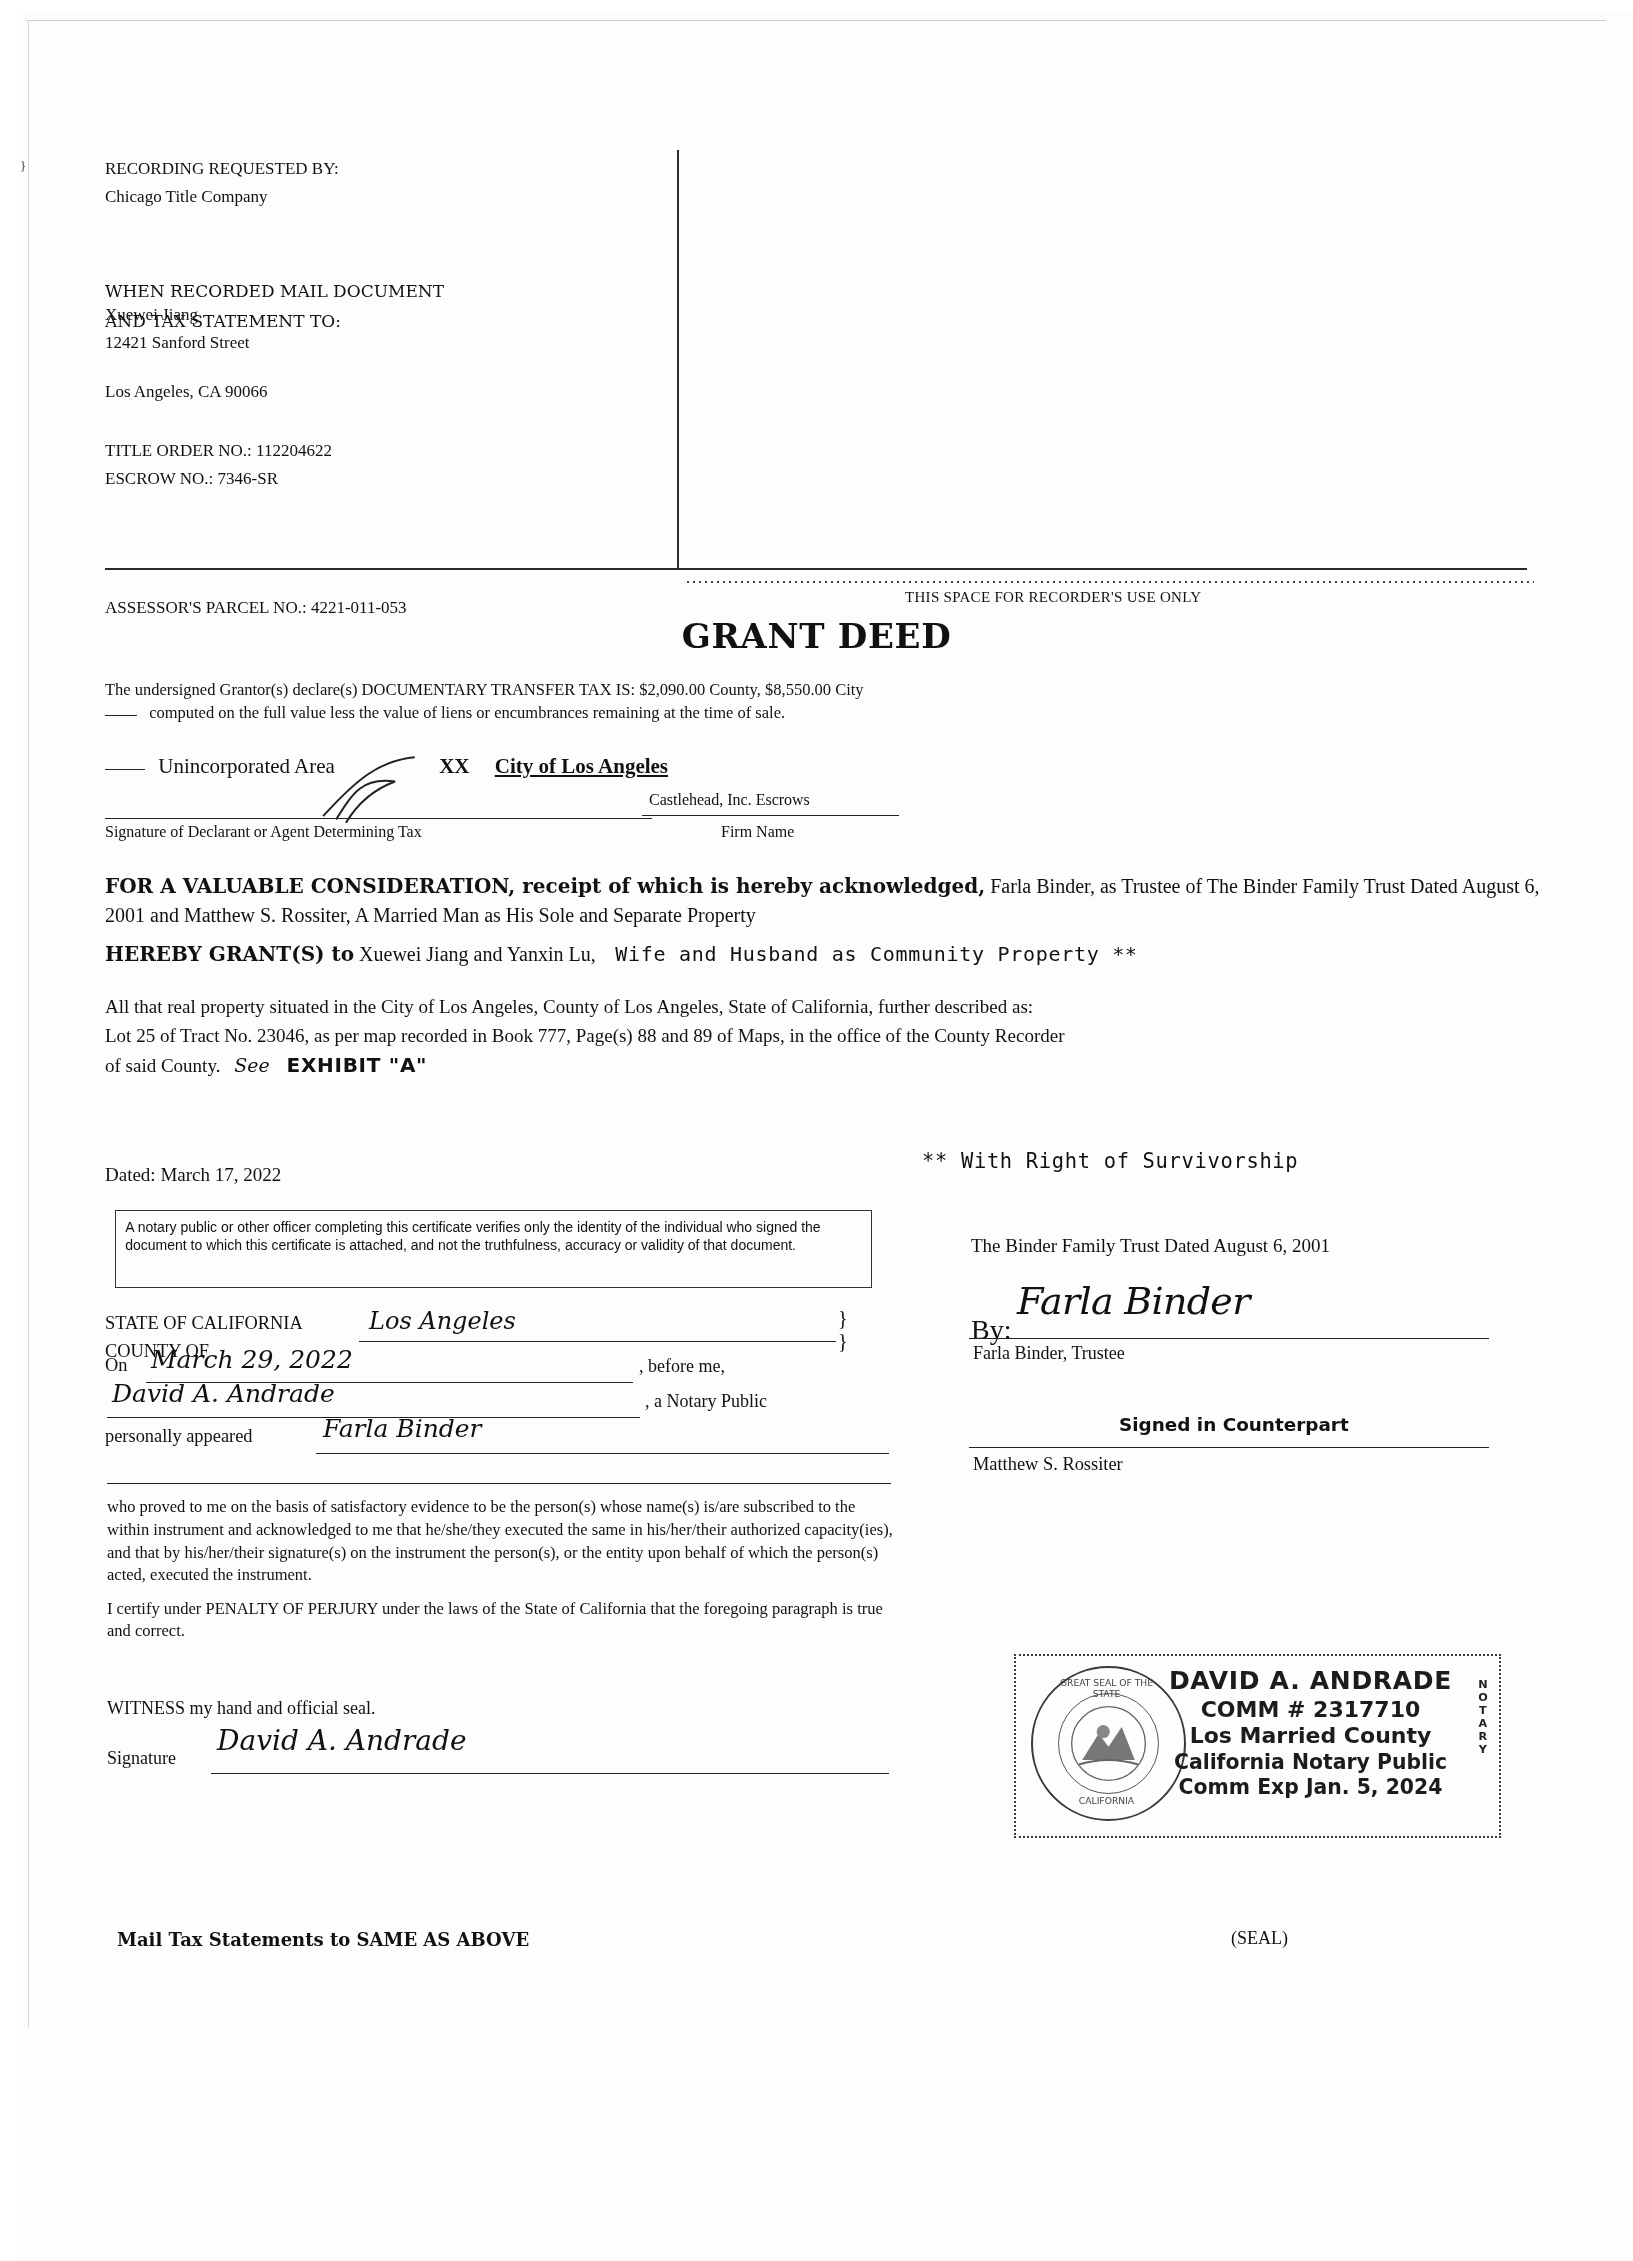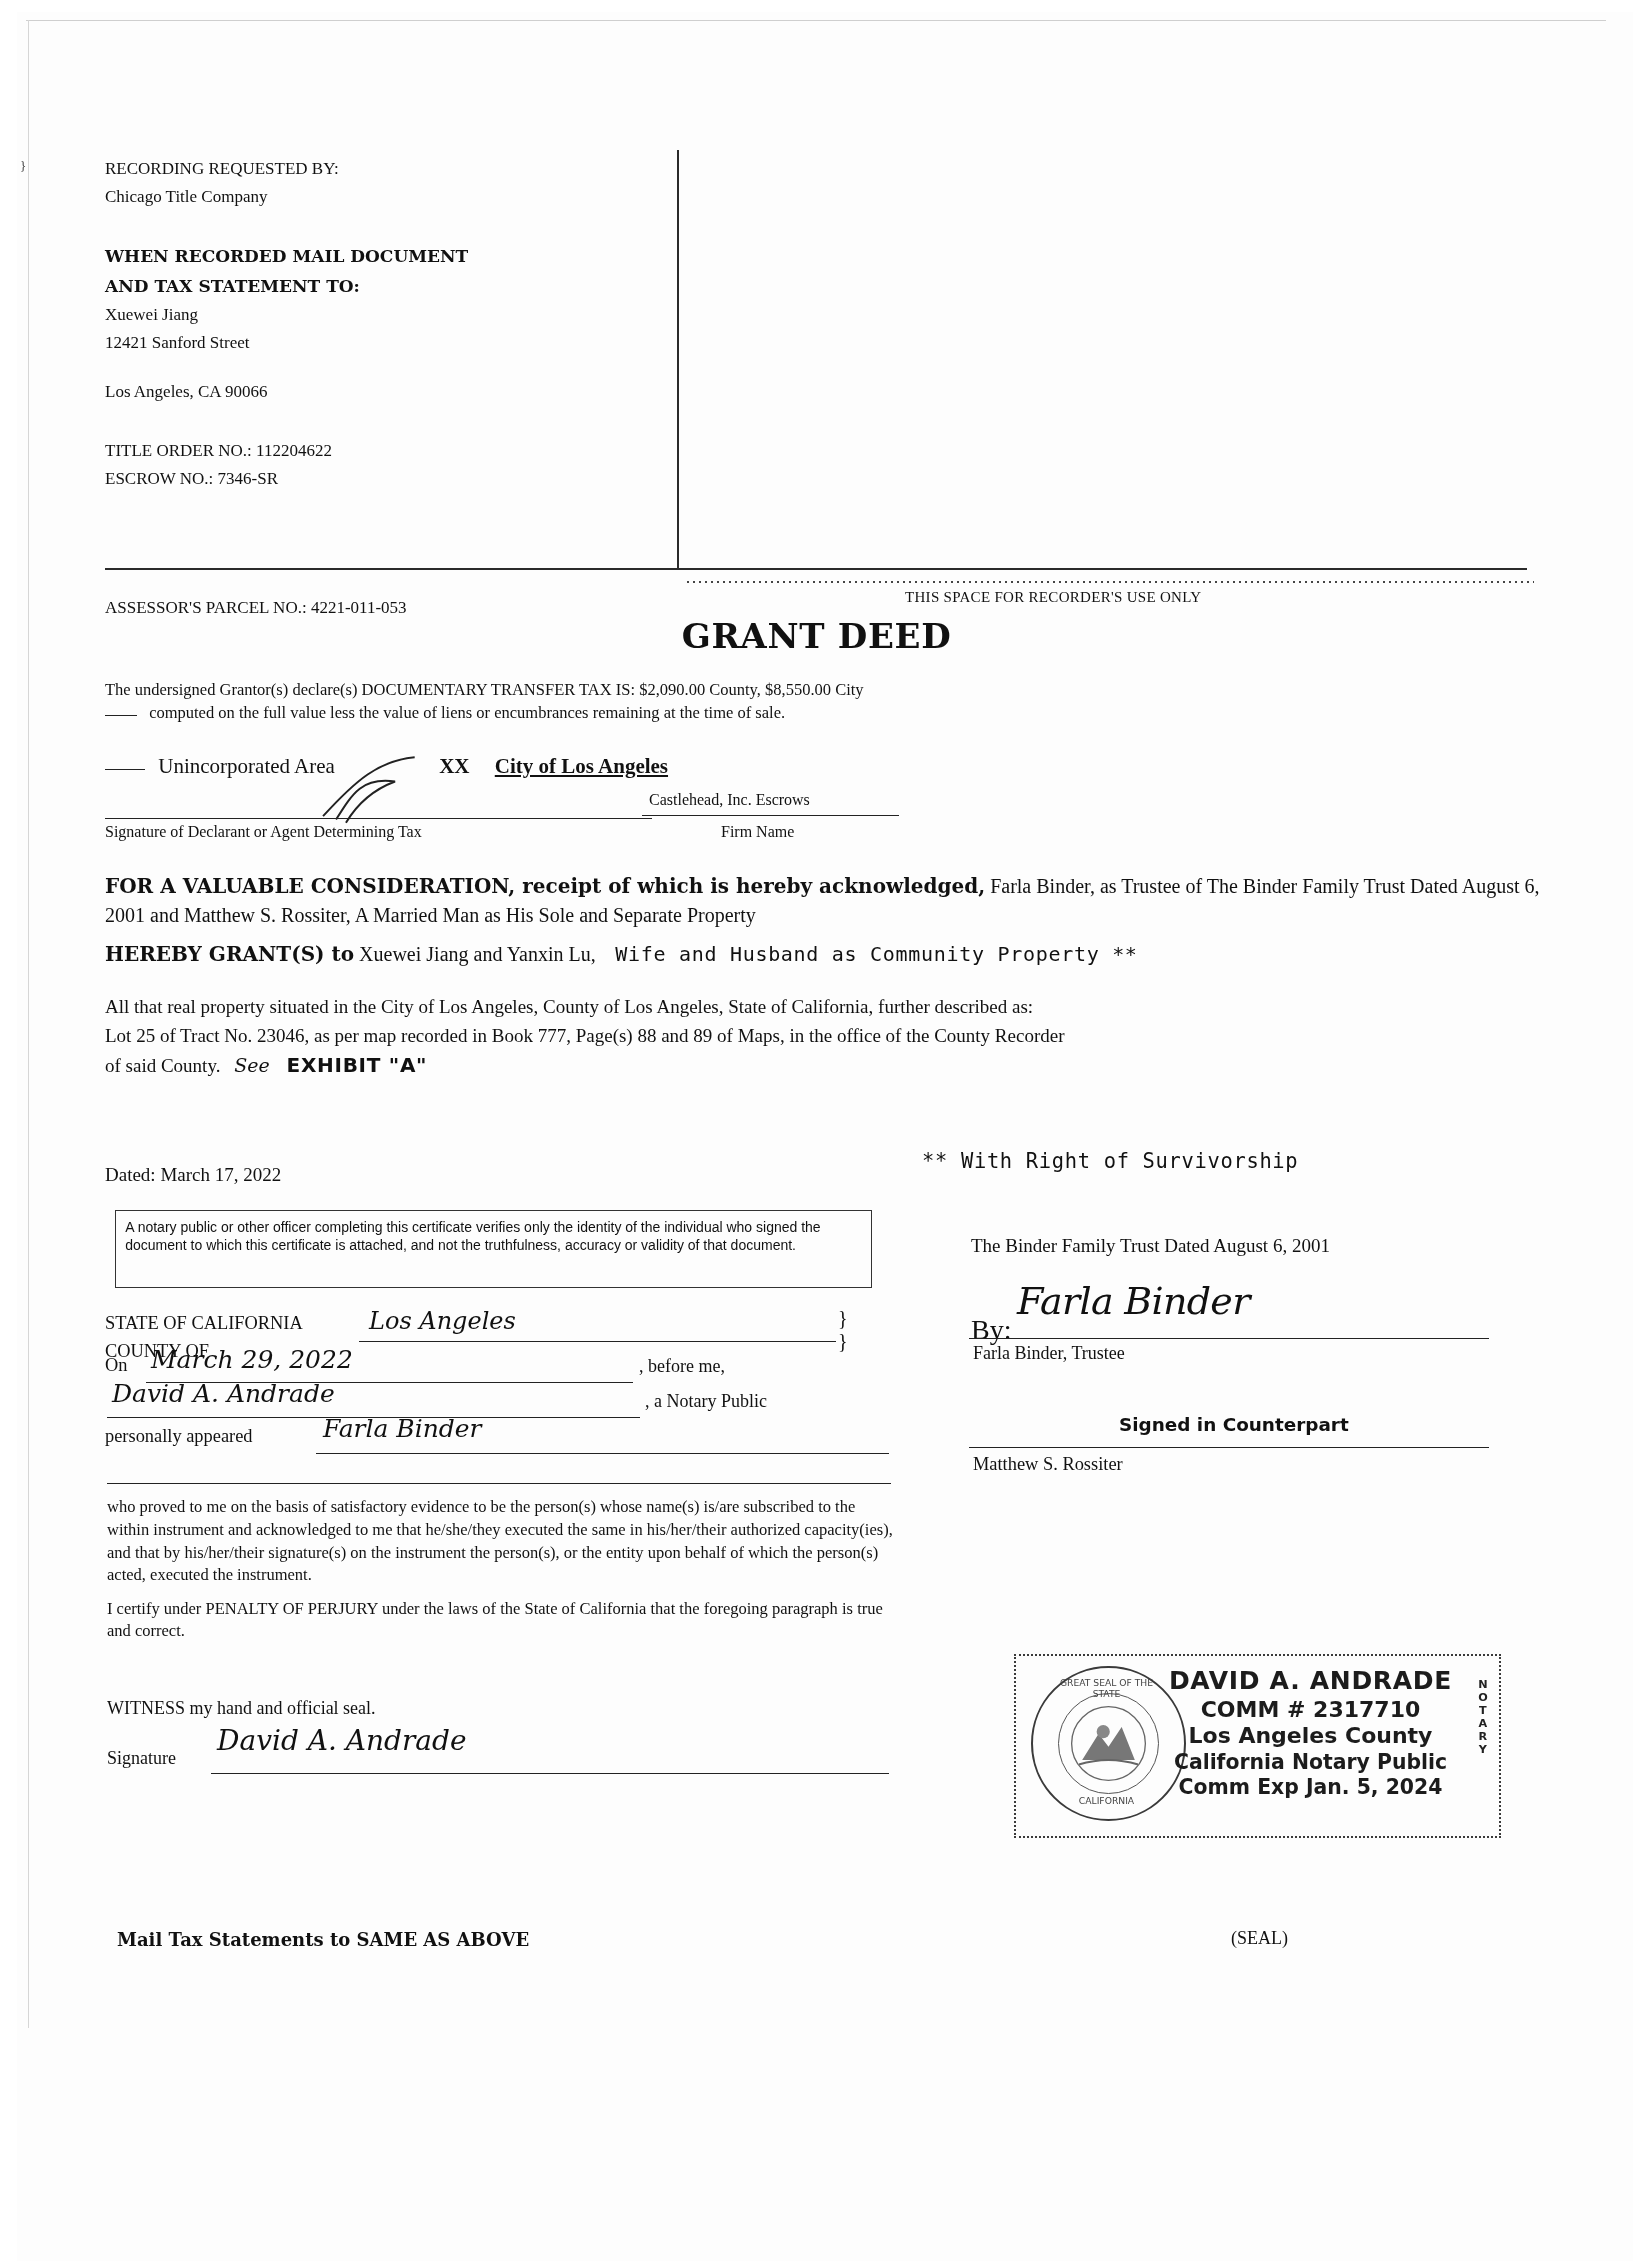--- a/index.html
+++ b/index.html
@@ -24,21 +24,21 @@
     position:absolute; left:20px; top:66px;
     font-family:"DejaVu Serif", serif;
     font-size:41px; letter-spacing:2px; color:#1a1a1a;
     white-space:nowrap;
   }
   .hdr-stamp .num { letter-spacing:1.3px; margin-left:25px; }
 
   .tick { position:absolute; left:20px; top:158px; font-size:13px; color:#444; }
 
   .blk { position:absolute; font-size:17px; line-height:1.32; }
-  .b { font-weight:bold; }
+  .b { font-weight:normal;margin-top:35px; }
 
   .vrule { position:absolute; left:677px; top:150px; width:2px; height:418px; background:#2b2b2b; }
   .hrule { position:absolute; background:#2b2b2b; }
 
   .dotted {
     position:absolute; left:685px; top:579px; width:849px; height:8px;
     background-image:radial-gradient(#444 0.9px, transparent 1.1px);
     background-size:6px 6px;
   }
 
@@ -319,21 +319,21 @@
         <path d="M15 92 q45 -14 90 0" stroke="#666" stroke-width="3" fill="none"></path>
       </svg>
     </div>
   </div>
   <div class="seal-arc-top">GREAT SEAL OF THE STATE</div>
   <div class="seal-arc-bot">CALIFORNIA</div>
 
   <div class="stamp-lines">
     <div class="l1">DAVID A. ANDRADE</div>
     <div class="l2">COMM # 2317710</div>
-    <div class="l3">Los Angeles County</div>
+    <div class="l3">Los Married County</div>
     <div class="l4">California Notary Public</div>
     <div class="l5">Comm Exp Jan. 5, 2024</div>
   </div>
   <div class="stamp-side">NOTARY</div>
 
   <div class="mail-tax">Mail Tax Statements to SAME AS ABOVE</div>
   <div class="seal-lbl">(SEAL)</div>
 
 </div>
 

